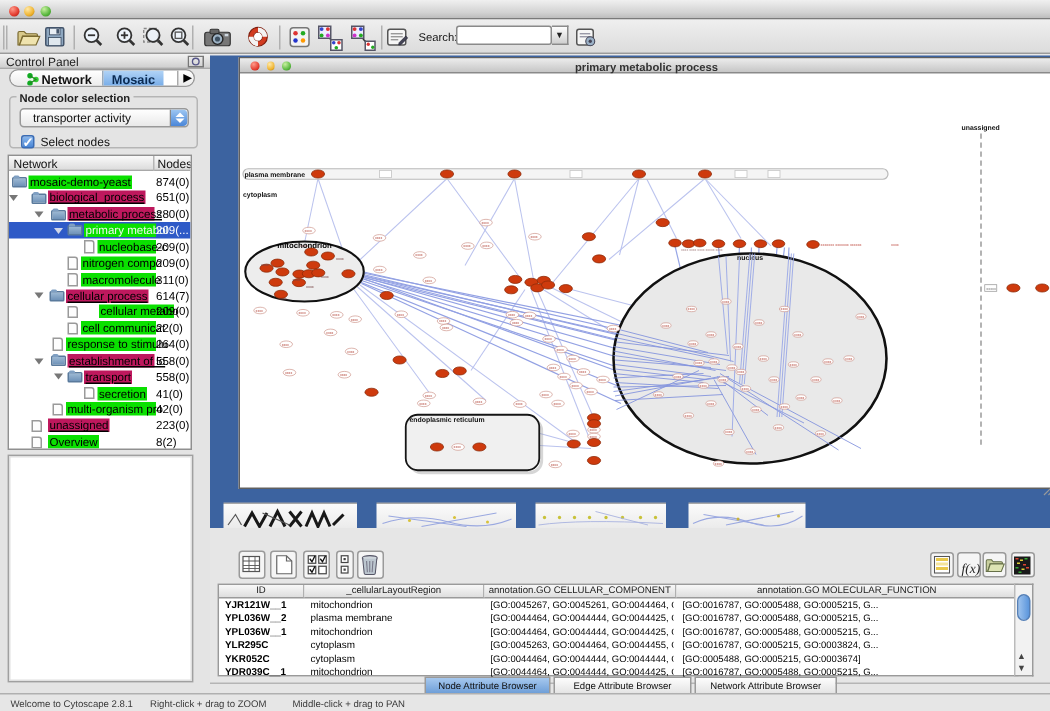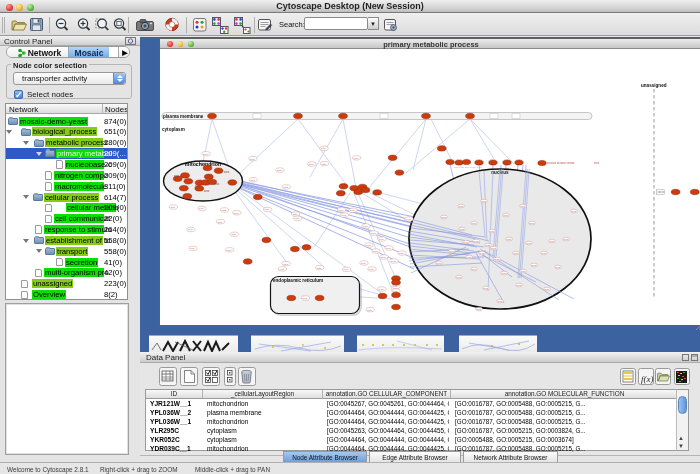--- a/index.html
+++ b/index.html
@@ -37,21 +37,21 @@
 #tree{left:5px;top:67px;width:123px;height:197px;background:#fff;border:1px solid #909090;overflow:hidden;}
 #treehead{position:absolute;left:0;top:0;width:121px;height:10px;background:linear-gradient(#fafafa,#dcdcdc);border-bottom:1px solid #a8a8a8;font-size:8px;color:#111;}
 .trow{position:absolute;left:0;width:121px;height:10.85px;font-size:7.7px;line-height:10.8px;white-space:nowrap;}
 .exp{position:absolute;top:3.8px;width:0;height:0;border-left:3px solid transparent;border-right:3px solid transparent;border-top:4px solid #777;}
 .fold{position:absolute;top:2.5px;width:10px;height:7px;background:linear-gradient(#9db9d4,#6f92b8);border:0.5px solid #5a7a9c;border-radius:1px;}
 .fold:before{content:"";position:absolute;left:0;top:-2px;width:4px;height:2px;background:#7f9fc2;border-radius:1px 1px 0 0;}
 .file{position:absolute;top:1.5px;width:7px;height:8.5px;background:#fdfdfd;border:0.6px solid #9a9a9a;border-radius:0 2px 0 0;}
 .lbl{position:absolute;top:1.2px;height:9px;line-height:9.2px;padding:0 1px;color:#000;}
 .val{position:absolute;left:98px;top:1.2px;height:9px;line-height:9.2px;color:#000;}
 .bgG{background:#0ae000;}
-.bgR{background:#84cc16;}
+.bgR{background:#be185d;text-decoration:underline;}
 
 #birdeye{left:5px;top:267px;width:124px;height:152px;background:#fff;border:1px solid #a0a0a0;box-shadow:inset 0 0 0 1px #e0e0e0;}
 
 #mdi{left:140px;top:37px;width:560px;height:315px;background:#3c63a0;}
 #netwin{position:absolute;left:6px;top:1px;width:544px;height:288px;background:#fff;border:1px solid #606060;margin-left:13px;}
 #nettitle{position:absolute;left:0;top:0;width:542px;height:9.5px;background:linear-gradient(#ececec,#c6c6c6);border-bottom:1px solid #8a8a8a;}
 #nettitle span{position:absolute;left:0;top:0.5px;width:100%;text-align:center;font-size:7.5px;font-weight:bold;color:#333;}
 .tls{position:absolute;top:2.2px;width:5.5px;height:5.5px;border-radius:50%;}
 .strip{position:absolute;background:linear-gradient(#fbfbfb,#ebebeb);border-top:1px solid #a8a8a8;height:17px;top:298px;}
 
@@ -69,21 +69,20 @@
 
 #status{left:0;top:462px;width:700px;height:12px;background:#e6e6e6;border-top:1px solid #b0b0b0;font-size:6.4px;color:#3a3a3a;}
 #status span{position:absolute;top:3px;}
 </style></head>
 <body>
 <div id="app">
 <div class="abs" id="titlebar">
   <div class="tl" style="left:5.5px;background:radial-gradient(circle at 35% 30%,#ff9a8a,#e33b2e 60%,#9c1d12);"></div>
   <div class="tl" style="left:16px;background:radial-gradient(circle at 35% 30%,#ffe9a8,#efb32f 60%,#a8750e);"></div>
   <div class="tl" style="left:26.5px;background:radial-gradient(circle at 35% 30%,#c8f0a0,#58b73e 60%,#2e7d17);"></div>
-  <div id="title">Cytoscape Desktop (New Session)</div>
 </div>
 <div class="abs" id="toolbar">
   <svg width="700" height="22" style="position:absolute;left:0;top:1px;">
     <g stroke="#b0b0b0" stroke-width="1">
           <line x1="2.5" y1="3" x2="2.5" y2="19"></line>
           <line x1="4.5" y1="3" x2="4.5" y2="19"></line>
           <line x1="49.5" y1="3" x2="49.5" y2="19"></line>
           <line x1="128.5" y1="3" x2="128.5" y2="19"></line>
           <line x1="186.5" y1="3" x2="186.5" y2="19"></line>
           <line x1="254.5" y1="3" x2="254.5" y2="19"></line>
@@ -727,28 +726,20 @@
             <path d="M3 13 Q20 5 40 12 T76 8"></path>
             <path d="M10 7 L50 14"></path>
             <path d="M25 14 L70 5"></path>
           </g>
           <circle cx="33" cy="10" r="1" fill="#c8b23a"></circle>
           <circle cx="60" cy="8" r="1" fill="#c8b23a"></circle>
         </svg>
       </div>
 </div>
 <div class="abs" id="dp">
-  <div id="dphead">
-        <span>Data Panel</span>
-        <svg width="16" height="8" style="position:absolute;right:2px;top:1.5px;">
-          <rect x="0.5" y="0.5" width="6" height="6" fill="none" stroke="#777"></rect>
-          <rect x="9.5" y="0.5" width="6" height="6" fill="none" stroke="#777"></rect>
-          <line x1="9.5" y1="2" x2="15.5" y2="2" stroke="#777"></line>
-        </svg>
-      </div>
   <div id="dptools">
         <svg width="560" height="26" style="position:absolute;left:0;top:0;">
           <rect x="19.5" y="4.5" width="17" height="18" rx="2" fill="#f5f5f5" stroke="#9a9a9a"></rect>
           <rect x="40.5" y="4.5" width="17" height="18" rx="2" fill="#f5f5f5" stroke="#9a9a9a"></rect>
           <rect x="62.5" y="4.5" width="17" height="18" rx="2" fill="#f5f5f5" stroke="#9a9a9a"></rect>
           <rect x="84.5" y="4.5" width="11" height="18" rx="2" fill="#f5f5f5" stroke="#9a9a9a"></rect>
           <rect x="98.5" y="4.5" width="17" height="18" rx="2" fill="#f5f5f5" stroke="#9a9a9a"></rect>
           <g transform="translate(22,8)">
             <rect x="0" y="0" width="11" height="10" fill="#fff" stroke="#555" stroke-width="0.8"></rect>
             <line x1="0" y1="3" x2="11" y2="3" stroke="#555" stroke-width="0.8"></line>

